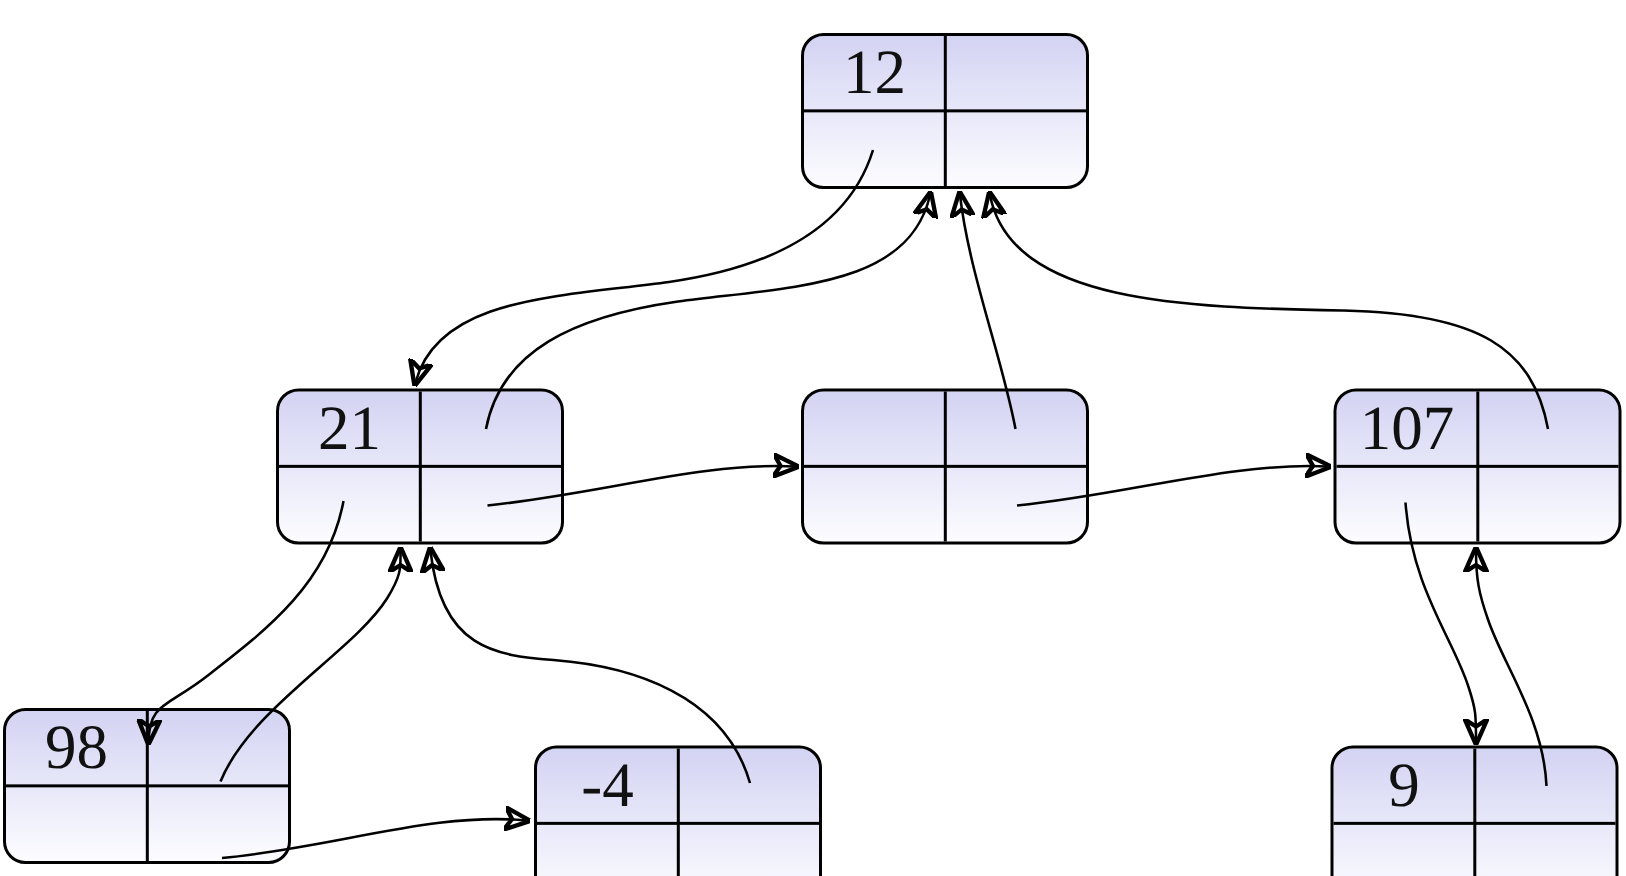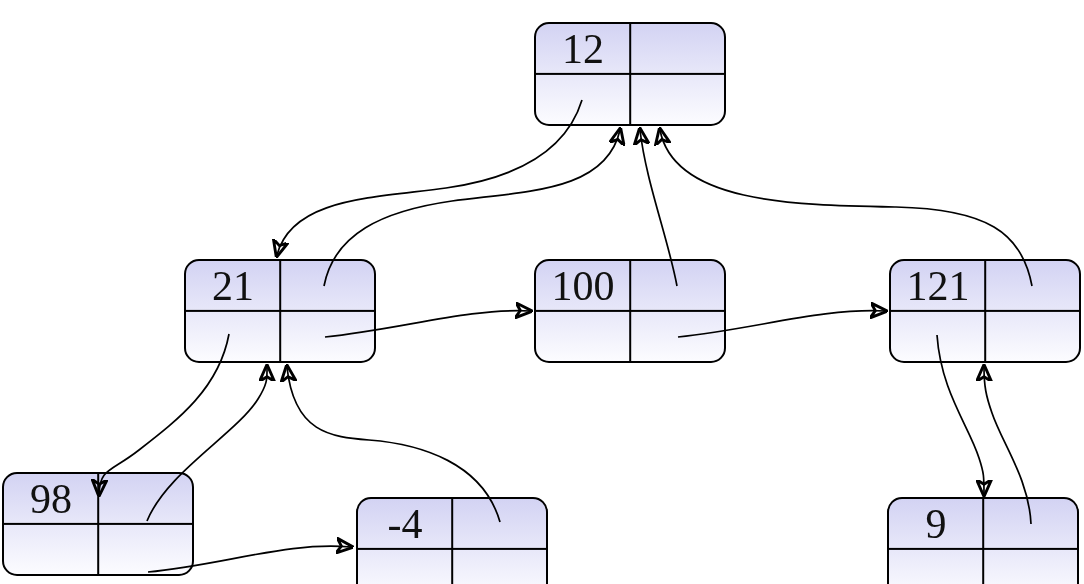--- a/index.html
+++ b/index.html
@@ -54,27 +54,26 @@
 
   <div class="node" style="left:184px;top:239px;">
     <div class="hline"></div>
     <div class="vline"></div>
     <span class="val">21</span>
   </div>
 
   <div class="node" style="left:534px;top:239px;">
     <div class="hline"></div>
     <div class="vline"></div>
-    <span class="val">100</span>
   </div>
 
   <div class="node" style="left:889px;top:239px;">
     <div class="hline"></div>
     <div class="vline"></div>
-    <span class="val">121</span>
+    <span class="val">107</span>
   </div>
 
   <div class="node" style="left:2px;top:452px;">
     <div class="hline"></div>
     <div class="vline"></div>
     <span class="val">98</span>
   </div>
 
   <div class="node" style="left:356px;top:477px;">
     <div class="hline"></div>

